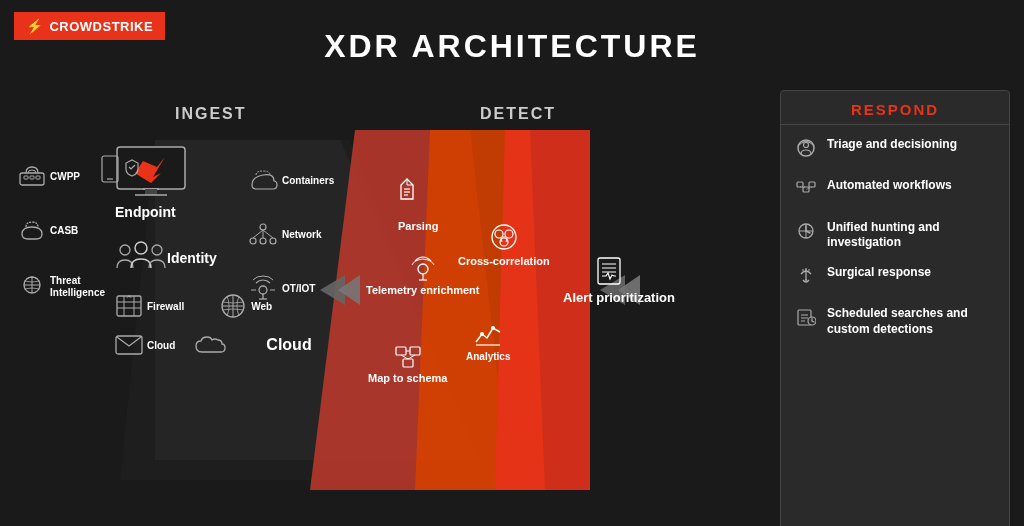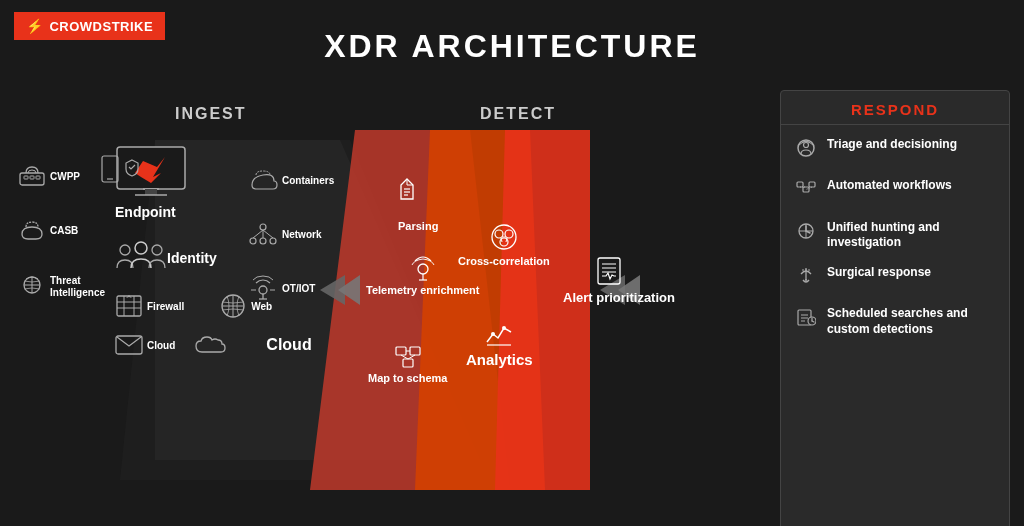--- a/index.html
+++ b/index.html
@@ -442,21 +442,21 @@
   <div style="font-size:11px;font-weight:700;margin-top:3px;line-height:1.2;">Cross-correlation</div>
 </div>
 
 <div style="position:absolute;top:320px;left:466px;text-align:center;color:white;">
   <svg width="30" height="28" viewBox="0 0 30 28" fill="none" style="margin:0 auto;display:block;">
     <polyline points="3,22 9,14 14,18 20,8 27,12" stroke="white" stroke-width="1.5" fill="none"></polyline>
     <circle cx="9" cy="14" r="2" fill="white"></circle>
     <circle cx="20" cy="8" r="2" fill="white"></circle>
     <line x1="3" y1="25" x2="27" y2="25" stroke="white" stroke-width="1.2"></line>
   </svg>
-  <div style="font-size:15px;font-weight:700;margin-top:3px;">Analytics</div>
+  <div style="font-size:10px;font-weight:700;margin-top:3px;">Analytics</div>
 </div>
 
 <div style="position:absolute;top:255px;left:543px;text-align:center;color:white;">
   <svg width="30" height="32" viewBox="0 0 30 32" fill="none" style="margin:0 auto;display:block;">
     <rect x="4" y="3" width="22" height="26" rx="2" stroke="white" stroke-width="1.3" fill="none"></rect>
     <line x1="8" y1="9" x2="22" y2="9" stroke="white" stroke-width="1"></line>
     <line x1="8" y1="13" x2="22" y2="13" stroke="white" stroke-width="1"></line>
     <line x1="8" y1="17" x2="22" y2="17" stroke="white" stroke-width="1"></line>
     <path d="M8 21 L12 21 L14 18 L16 24 L18 20 L20 21 L22 21" stroke="white" stroke-width="1.2" fill="none"></path>
   </svg>

